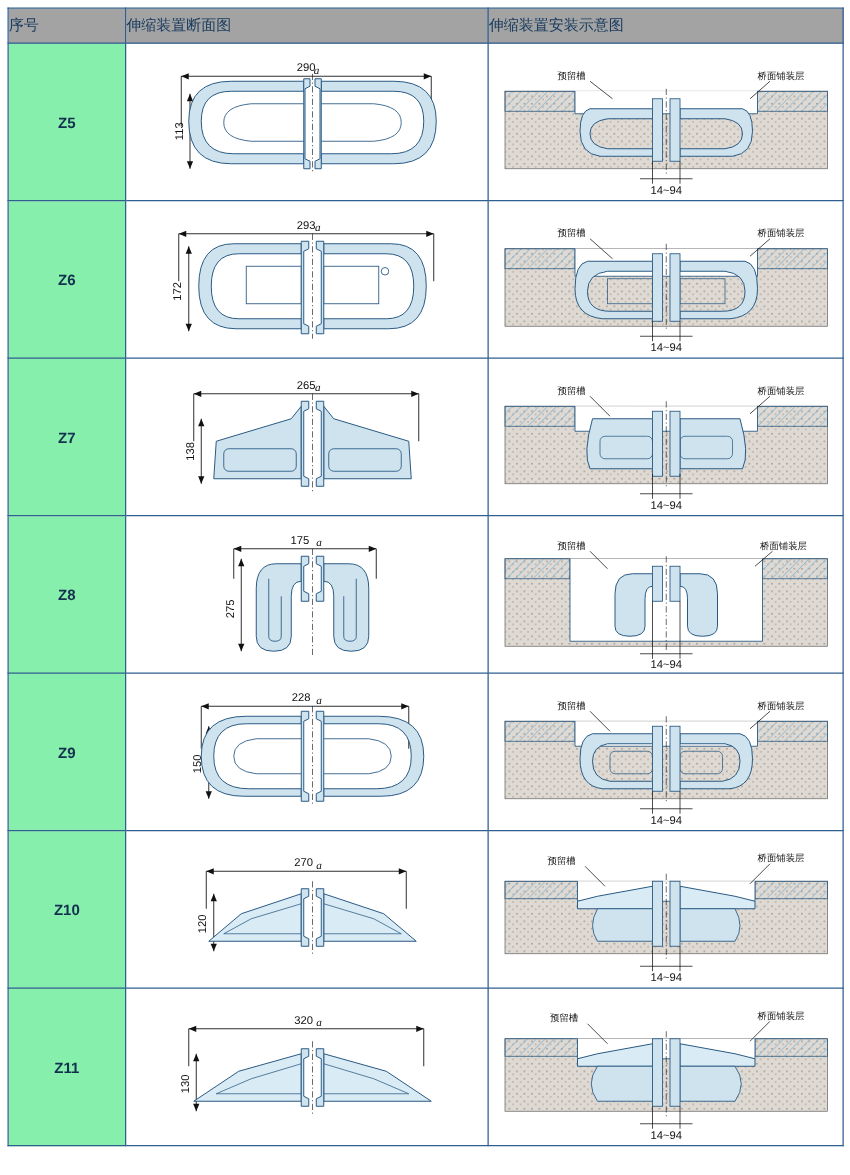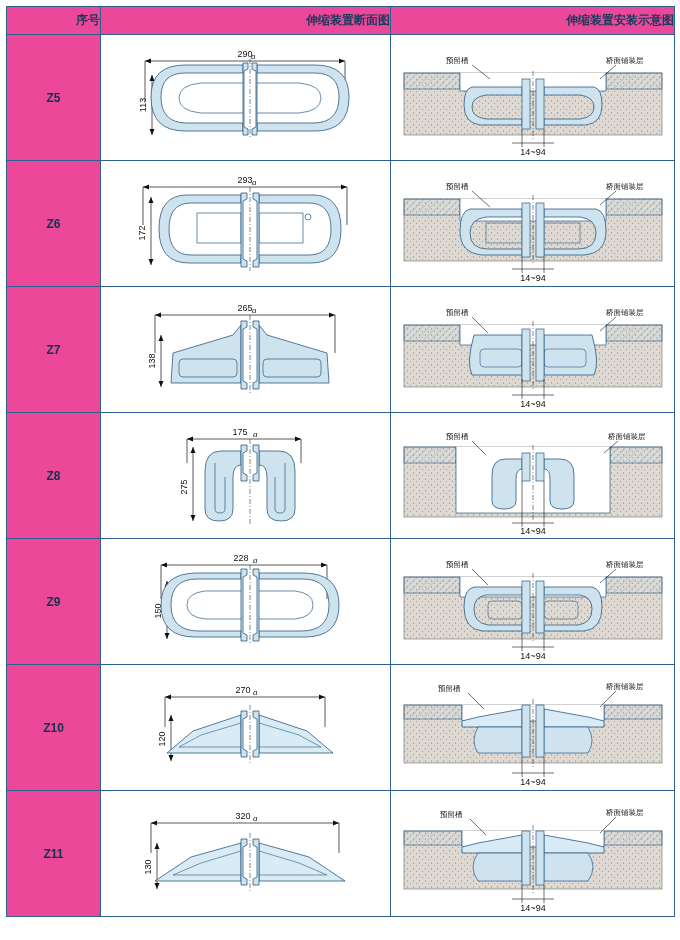--- a/index.html
+++ b/index.html
@@ -18,34 +18,34 @@
     border-collapse: collapse;
     width: 668px;
     margin: 6px;
     table-layout: fixed;
   }
   table.spec th, table.spec td {
     border: 1px solid #2f5f8f;
     padding: 0;
   }
   thead th {
-    background: #ec4899;
+    background: #a3a3a3;
     color: #173a5e;
     font-size: 12px;
-    font-weight: bold;
+    font-weight: normal;
     height: 28px;
-    text-align: right;
+    text-align: left;
     vertical-align: middle;
   }
   col.c-id { width: 94px; }
   col.c-sec { width: 290px; }
   col.c-ins { width: 284px; }
 
   td.id-cell {
-    background: #ec4899;
+    background: #86efac;
     text-align: center;
     vertical-align: middle;
     font-size: 12px;
     font-weight: bold;
     color: #14304f;
   }
   td.fig-cell {
     background: #ffffff;
     vertical-align: middle;
     text-align: center;

